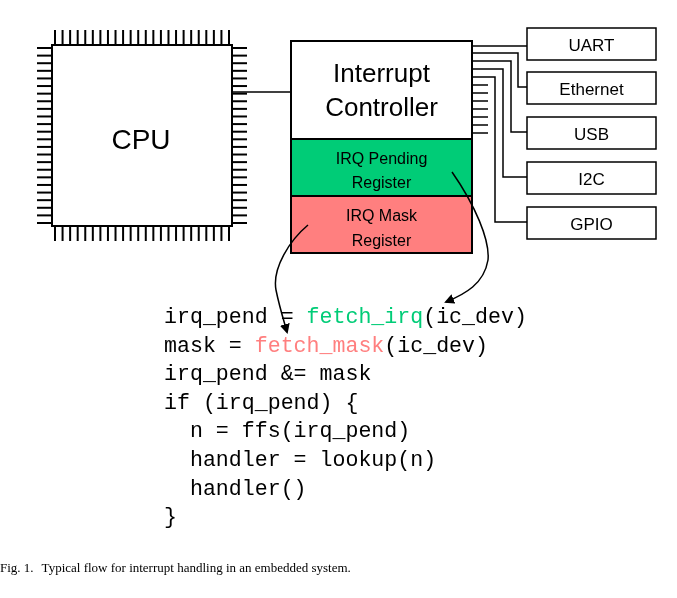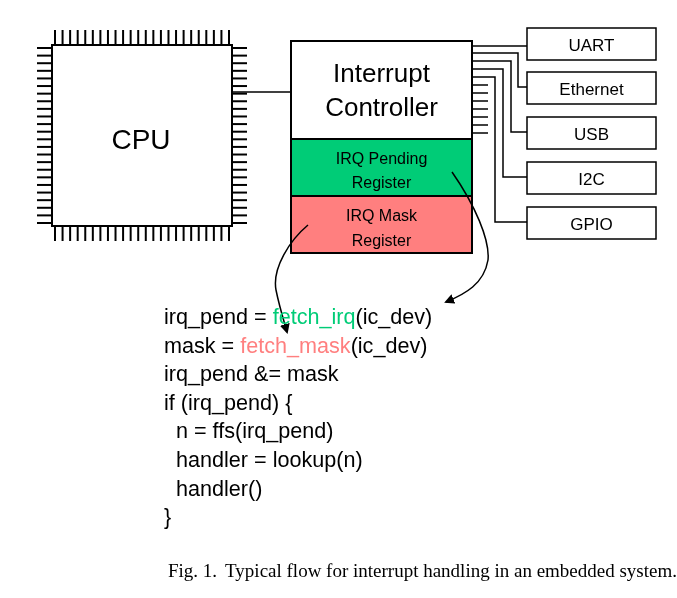--- a/index.html
+++ b/index.html
@@ -3,36 +3,36 @@
   <meta charset="utf-8">
   <style>
     html, body { margin: 0; padding: 0; background: #ffffff; }
     body { width: 677px; height: 598px; position: relative; overflow: hidden; }
     #figure { position: absolute; left: 0; top: 0; width: 677px; height: 598px; }
     .box-label { font-family: "Liberation Sans", sans-serif; fill: #000; }
     .code {
       position: absolute;
       left: 164px;
       top: 303px;
-      font-family: Liberation Sans, sans-serif;
+      font-family: Liberation Mono, monospace;
       font-size: 21.6px;
       line-height: 28.6px;
       color: #000;
       white-space: pre;
       margin: 0;
     }
     .code .line { display: block; height: 28.6px; }
     .caption {
       position: absolute;
       left: 0;
       width: 677px;
       top: 560px;
-      text-align: right;
+      text-align: left;
       font-family: "Liberation Serif", serif;
-      font-size: 19px;
+      font-size: 13px;
       color: #000;
     }
     .caption .fig-num { margin-right: 8px; }
   </style>
 </head>
 <body>
 
 <svg id="figure" xmlns="http://www.w3.org/2000/svg" width="677" height="598" viewBox="0 0 677 598">
   <defs>
     <marker id="arrowhead" markerWidth="10" markerHeight="10" refX="8" refY="5" orient="auto" markerUnits="userSpaceOnUse">

